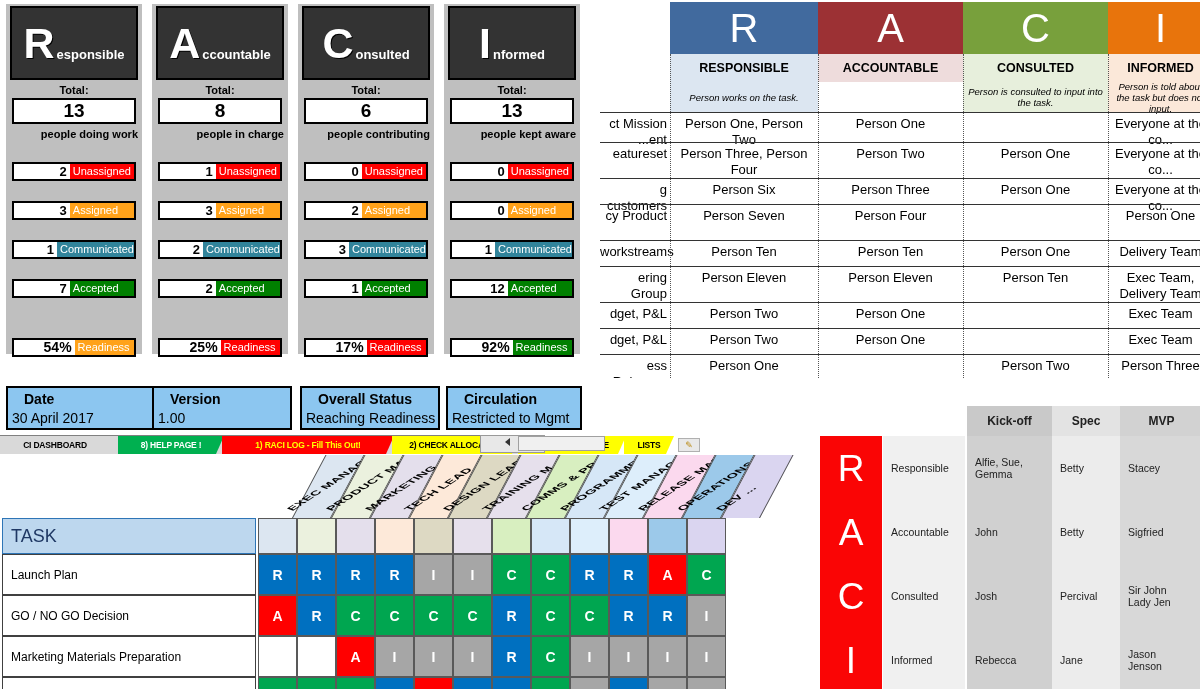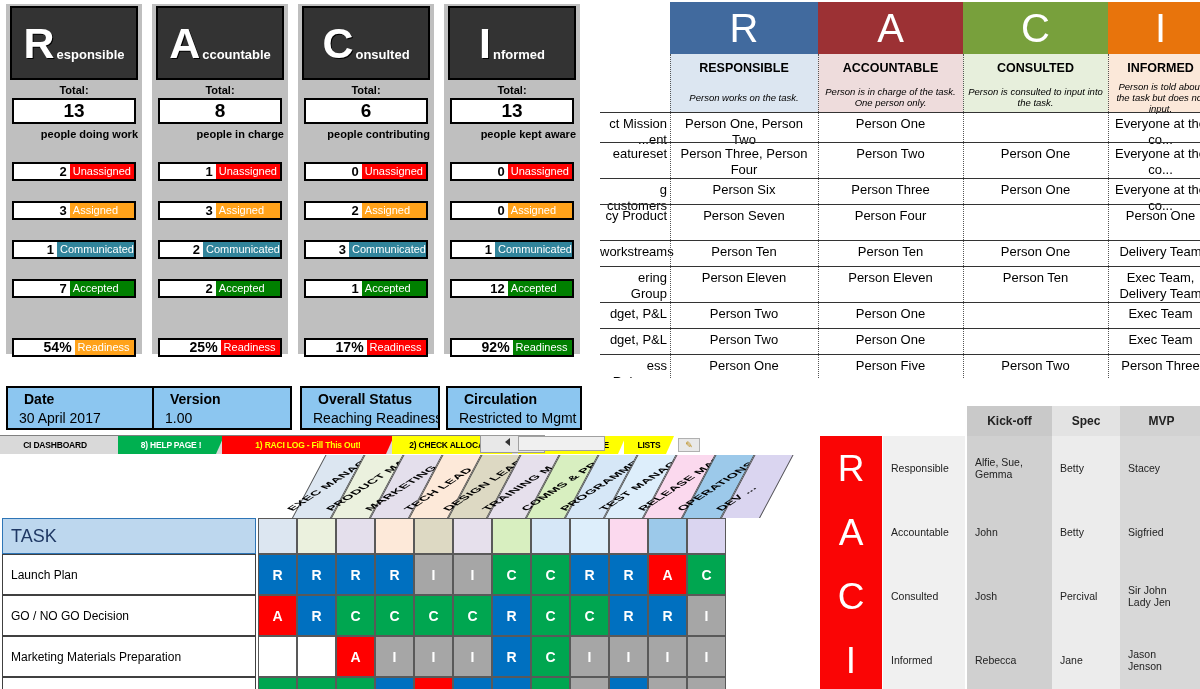--- a/index.html
+++ b/index.html
@@ -39,21 +39,21 @@
              padding-left:3px;white-space:nowrap;}
   .stat.s0{top:158px}.stat.s1{top:197px}.stat.s2{top:236px}.stat.s3{top:275px}
   .stat.ready{top:334px;}
   .stat.ready .num{width:48%;font-size:14px;}
 
   
   .infobox{position:absolute;height:44px;background:#8cc6f0;border:2px solid #000;
            box-sizing:border-box;padding:2px 4px;overflow:hidden;}
   .infobox .t{font-size:14px;font-weight:bold;color:#000;line-height:19px;
               white-space:nowrap;padding-left:12px;}
-  .infobox .v{font-size:14px;color:#000;line-height:19px;white-space:nowrap;margin-left:7px;}
+  .infobox .v{font-size:14px;color:#000;line-height:19px;white-space:nowrap;}
 
   
   #tabbar{position:absolute;left:0;top:435px;width:545px;height:18px;
           background:#d9d9d9;border-top:1px solid #808080;}
   .tab{position:absolute;top:0;height:18px;font-size:8.5px;font-weight:bold;
        line-height:18px;white-space:nowrap;padding:0 7px;letter-spacing:-.2px;
        box-sizing:border-box;}
 
   
   #sheet{position:absolute;left:0;top:455px;width:805px;height:234px;
@@ -371,21 +371,20 @@
     <div class="cell" style="left:648px;top:222px;background:#a6a6a6;">I</div>
     <div class="cell" style="left:687px;top:222px;background:#a6a6a6;">I</div>
   </div>
 
 <div id="raci">
     <div class="rc-letter" style="left:70px;width:148px;background:#416a9e;">R</div>
     <div class="rc-name" style="left:70px;width:148px;background:#dce6f1;">RESPONSIBLE</div>
     <div class="rc-desc" style="left:70px;width:148px;background:#dce6f1;">Person works on the task.</div>
     <div class="rc-letter" style="left:218px;width:145px;background:#9c3134;">A</div>
     <div class="rc-name" style="left:218px;width:145px;background:#eedcdc;">ACCOUNTABLE</div>
-    <div class="rc-desc" style="left:218px;width:145px;background:#eedcdc;">Person is in charge of the task. One person only.</div>
     <div class="rc-letter" style="left:363px;width:145px;background:#78a03c;">C</div>
     <div class="rc-name" style="left:363px;width:145px;background:#e7efdc;">CONSULTED</div>
     <div class="rc-desc" style="left:363px;width:145px;background:#e7efdc;">Person is consulted to input into the task.</div>
     <div class="rc-letter" style="left:508px;width:105px;background:#e8740c;">I</div>
     <div class="rc-name" style="left:508px;width:105px;background:#fbe8d9;">INFORMED</div>
     <div class="rc-desc" style="left:508px;width:105px;background:#fbe8d9;">Person is told about the task but does not input.</div>
     <div class="rc-row" style="top:112px;"></div>
     <div class="rc-task" style="left:0;top:112px;width:70px;height:30px;">ct Mission ...ent</div>
     <div class="rc-cellx" style="left:70px;top:112px;width:148px;height:30px;">Person One, Person Two</div>
     <div class="rc-cellx" style="left:218px;top:112px;width:145px;height:30px;">Person One</div>
@@ -429,21 +428,20 @@
     <div class="rc-cellx" style="left:508px;top:302px;width:105px;height:26px;">Exec Team</div>
     <div class="rc-row" style="top:328px;"></div>
     <div class="rc-task" style="left:0;top:328px;width:70px;height:26px;">dget, P&amp;L</div>
     <div class="rc-cellx" style="left:70px;top:328px;width:148px;height:26px;">Person Two</div>
     <div class="rc-cellx" style="left:218px;top:328px;width:145px;height:26px;">Person One</div>
     <div class="rc-cellx" style="left:363px;top:328px;width:145px;height:26px;"></div>
     <div class="rc-cellx" style="left:508px;top:328px;width:105px;height:26px;">Exec Team</div>
     <div class="rc-row" style="top:354px;"></div>
     <div class="rc-task" style="left:0;top:354px;width:70px;height:26px;">ess Releases</div>
     <div class="rc-cellx" style="left:70px;top:354px;width:148px;height:26px;">Person One</div>
-    <div class="rc-cellx" style="left:218px;top:354px;width:145px;height:26px;">Person Five</div>
     <div class="rc-cellx" style="left:363px;top:354px;width:145px;height:26px;">Person Two</div>
     <div class="rc-cellx" style="left:508px;top:354px;width:105px;height:26px;">Person Three</div>
     <div class="rc-vsep" style="left:70px;top:54px;height:352px;"></div>
     <div class="rc-vsep" style="left:218px;top:54px;height:352px;"></div>
     <div class="rc-vsep" style="left:363px;top:54px;height:352px;"></div>
     <div class="rc-vsep" style="left:508px;top:54px;height:352px;"></div>
   </div>
 
 <div id="legend">
     <div class="lg-hcell" style="left:152px;top:8px;width:85px;background:#c9c9c9;">Kick-off</div>

